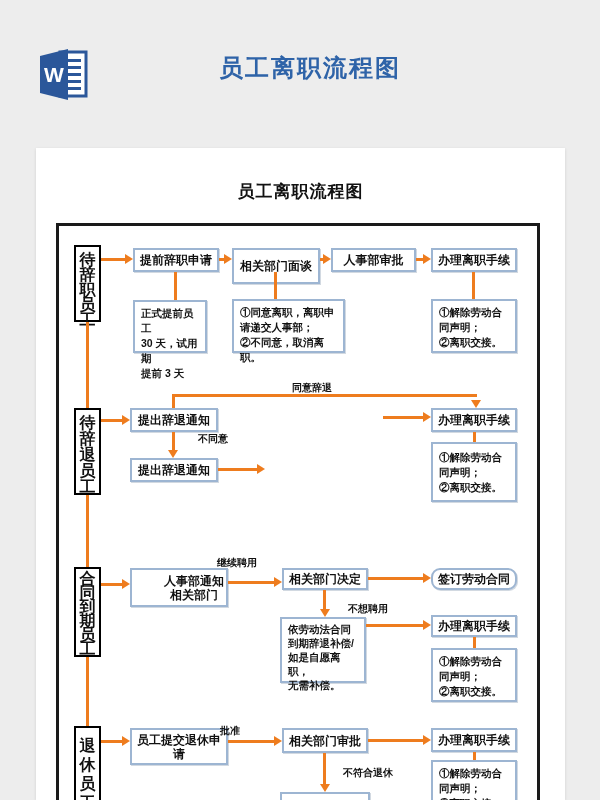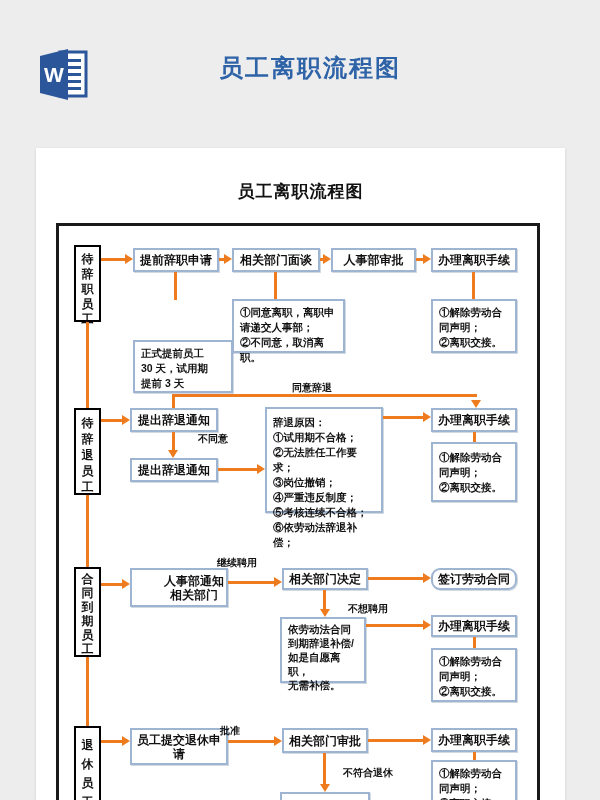--- a/index.html
+++ b/index.html
@@ -14,21 +14,21 @@
   .word-icon{position:absolute;left:36px;top:46px;}
   
   .page{position:absolute;left:36px;top:148px;width:529px;height:652px;background:#fff;
         overflow:hidden;box-shadow:0 1px 3px rgba(0,0,0,.12);}
   .chart-title{position:absolute;left:0;top:32px;width:100%;text-align:center;
                font-size:17px;font-weight:bold;color:#111;letter-spacing:1px;}
   .frame{position:absolute;left:20px;top:75px;width:484px;height:640px;
          border:3px solid #1a1a1a;box-sizing:border-box;}
   
   .lane{position:absolute;width:27px;border:2px solid #000;background:#fff;box-sizing:border-box;
-        font-size:12px;font-weight:bold;color:#111;text-align:center;line-height:15px;
+        font-size:16px;font-weight:bold;color:#111;text-align:center;line-height:15px;
         word-break:break-all;padding:5px 0;}
   .fbox{position:absolute;border:2px solid #9db5d2;background:#fff;box-sizing:border-box;
         display:flex;align-items:center;justify-content:center;text-align:center;
         font-weight:bold;color:#111;box-shadow:1px 1px 0 rgba(125,145,170,.35);}
   .step{font-size:12px;line-height:14px;}
   .note{display:block;font-size:10.5px;line-height:15px;text-align:left;
         white-space:pre-line;padding:4px 4px 2px 6px;}
   .tight{line-height:14px;padding-top:3px;}
   .hline{position:absolute;height:3px;background:#ee7c1e;}
   .vline{position:absolute;width:3px;background:#ee7c1e;}
@@ -62,24 +62,24 @@
     <div class="lane" style="left:38px;top:97px;height:77px;">待辞职员工</div>
     <div class="lane" style="left:38px;top:260px;height:87px;line-height:16px;">待辞退员工</div>
     <div class="lane" style="left:38px;top:419px;height:90px;line-height:14px;padding-top:3px;">合同到期员工</div>
     <div class="lane" style="left:38px;top:578px;height:80px;line-height:19px;padding-top:8px;">退休员工</div>
 
     <div class="vline" style="left:50px;top:174px;height:86px;"></div>
     <div class="vline" style="left:50px;top:347px;height:72px;"></div>
     <div class="vline" style="left:50px;top:509px;height:69px;"></div>
 
     <div class="fbox step" style="left:97px;top:100px;width:86px;height:24px;">提前辞职申请</div>
-    <div class="fbox step" style="left:196px;top:100px;width:88px;height:24px;">相关部门面谈</div>
+    <div class="fbox step" style="left:196px;top:100px;width:88px;height:36px;">相关部门面谈</div>
     <div class="fbox step" style="left:295px;top:100px;width:85px;height:24px;">人事部审批</div>
     <div class="fbox step" style="left:395px;top:100px;width:86px;height:24px;">办理离职手续</div>
-    <div class="fbox note" style="left:97px;top:152px;width:100px;height:53px;margin-top:40px;">正式提前员工
+    <div class="fbox note" style="left:97px;top:152px;width:74px;height:53px;">正式提前员工
 30 天，试用期
 提前 3 天</div>
     <div class="fbox note" style="left:196px;top:151px;width:113px;height:54px;">①同意离职，离职申
 请递交人事部；
 ②不同意，取消离职。</div>
     <div class="fbox note" style="left:395px;top:151px;width:86px;height:54px;">①解除劳动合
 同声明；
 ②离职交接。</div>
 
     <div class="hline" style="left:65px;top:110px;width:24px;"></div>
@@ -89,27 +89,20 @@
     <div class="hline" style="left:284px;top:110px;width:3px;"></div>
     <div class="arr-r" style="left:287px;top:106px;"></div>
     <div class="hline" style="left:380px;top:110px;width:7px;"></div>
     <div class="arr-r" style="left:387px;top:106px;"></div>
     <div class="vline" style="left:138px;top:124px;height:28px;"></div>
     <div class="vline" style="left:238px;top:124px;height:27px;"></div>
     <div class="vline" style="left:436px;top:124px;height:27px;"></div>
 
     <div class="fbox step" style="left:94px;top:260px;width:88px;height:24px;">提出辞退通知</div>
     <div class="fbox step" style="left:94px;top:310px;width:88px;height:24px;">提出辞退通知</div>
-    <div class="fbox note" style="left:229px;top:259px;width:118px;height:106px;padding-top:6px;">辞退原因：
-①试用期不合格；
-②无法胜任工作要求；
-③岗位撤销；
-④严重违反制度；
-⑤考核连续不合格；
-⑥依劳动法辞退补偿；</div>
     <div class="fbox step" style="left:395px;top:260px;width:86px;height:24px;">办理离职手续</div>
     <div class="fbox note" style="left:395px;top:294px;width:86px;height:60px;padding-top:6px;">①解除劳动合
 同声明；
 ②离职交接。</div>
 
     <div class="hline" style="left:65px;top:271px;width:21px;"></div>
     <div class="arr-r" style="left:86px;top:267px;"></div>
 
     <div class="vline" style="left:136px;top:247px;height:13px;"></div>
     <div class="hline" style="left:136px;top:246px;width:305px;"></div>

